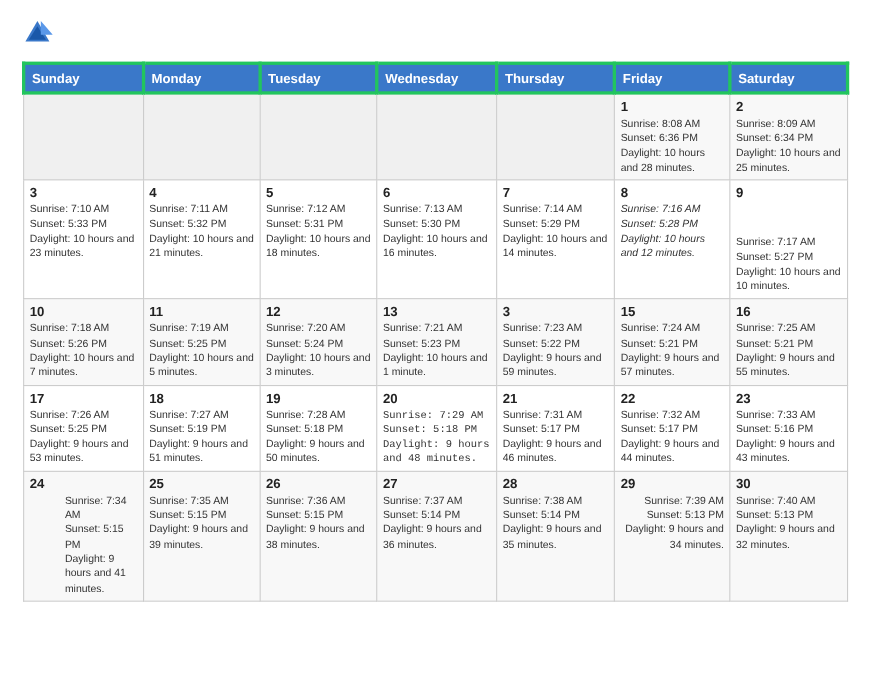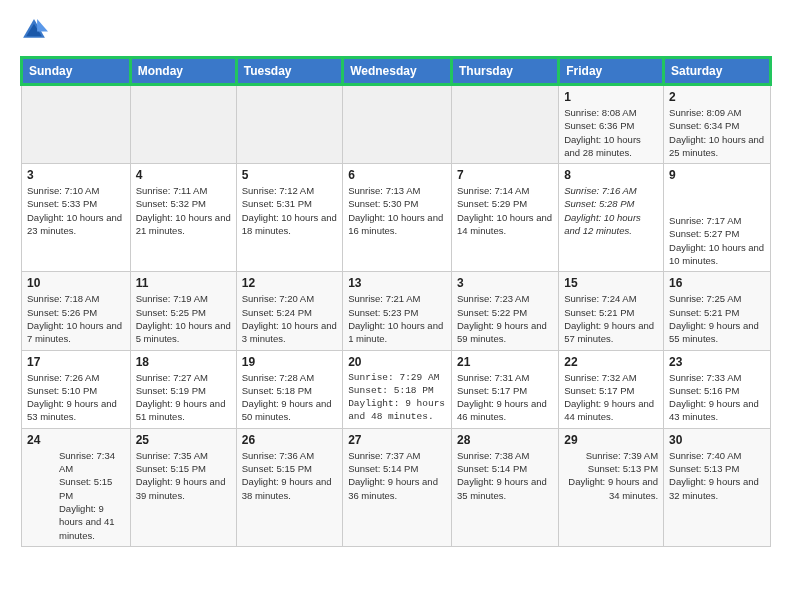--- a/index.html
+++ b/index.html
@@ -231,21 +231,21 @@
             <span class="day-num">16</span>
             <div class="day-info" style="white-space: pre-line;">Sunrise: 7:25 AM
 Sunset: 5:21 PM
 Daylight: 9 hours and 55 minutes.</div>
           </td>
         </tr>
         <tr>
           <td>
             <span class="day-num">17</span>
             <div class="day-info" style="white-space: pre-line;">Sunrise: 7:26 AM
-Sunset: 5:10 PM
+Sunset: 5:25 PM
 Daylight: 9 hours and 53 minutes.</div>
           </td>
           <td>
             <span class="day-num">18</span>
             <div class="day-info" style="white-space: pre-line;">Sunrise: 7:27 AM
 Sunset: 5:19 PM
 Daylight: 9 hours and 51 minutes.</div>
           </td>
           <td>
             <span class="day-num">19</span>

